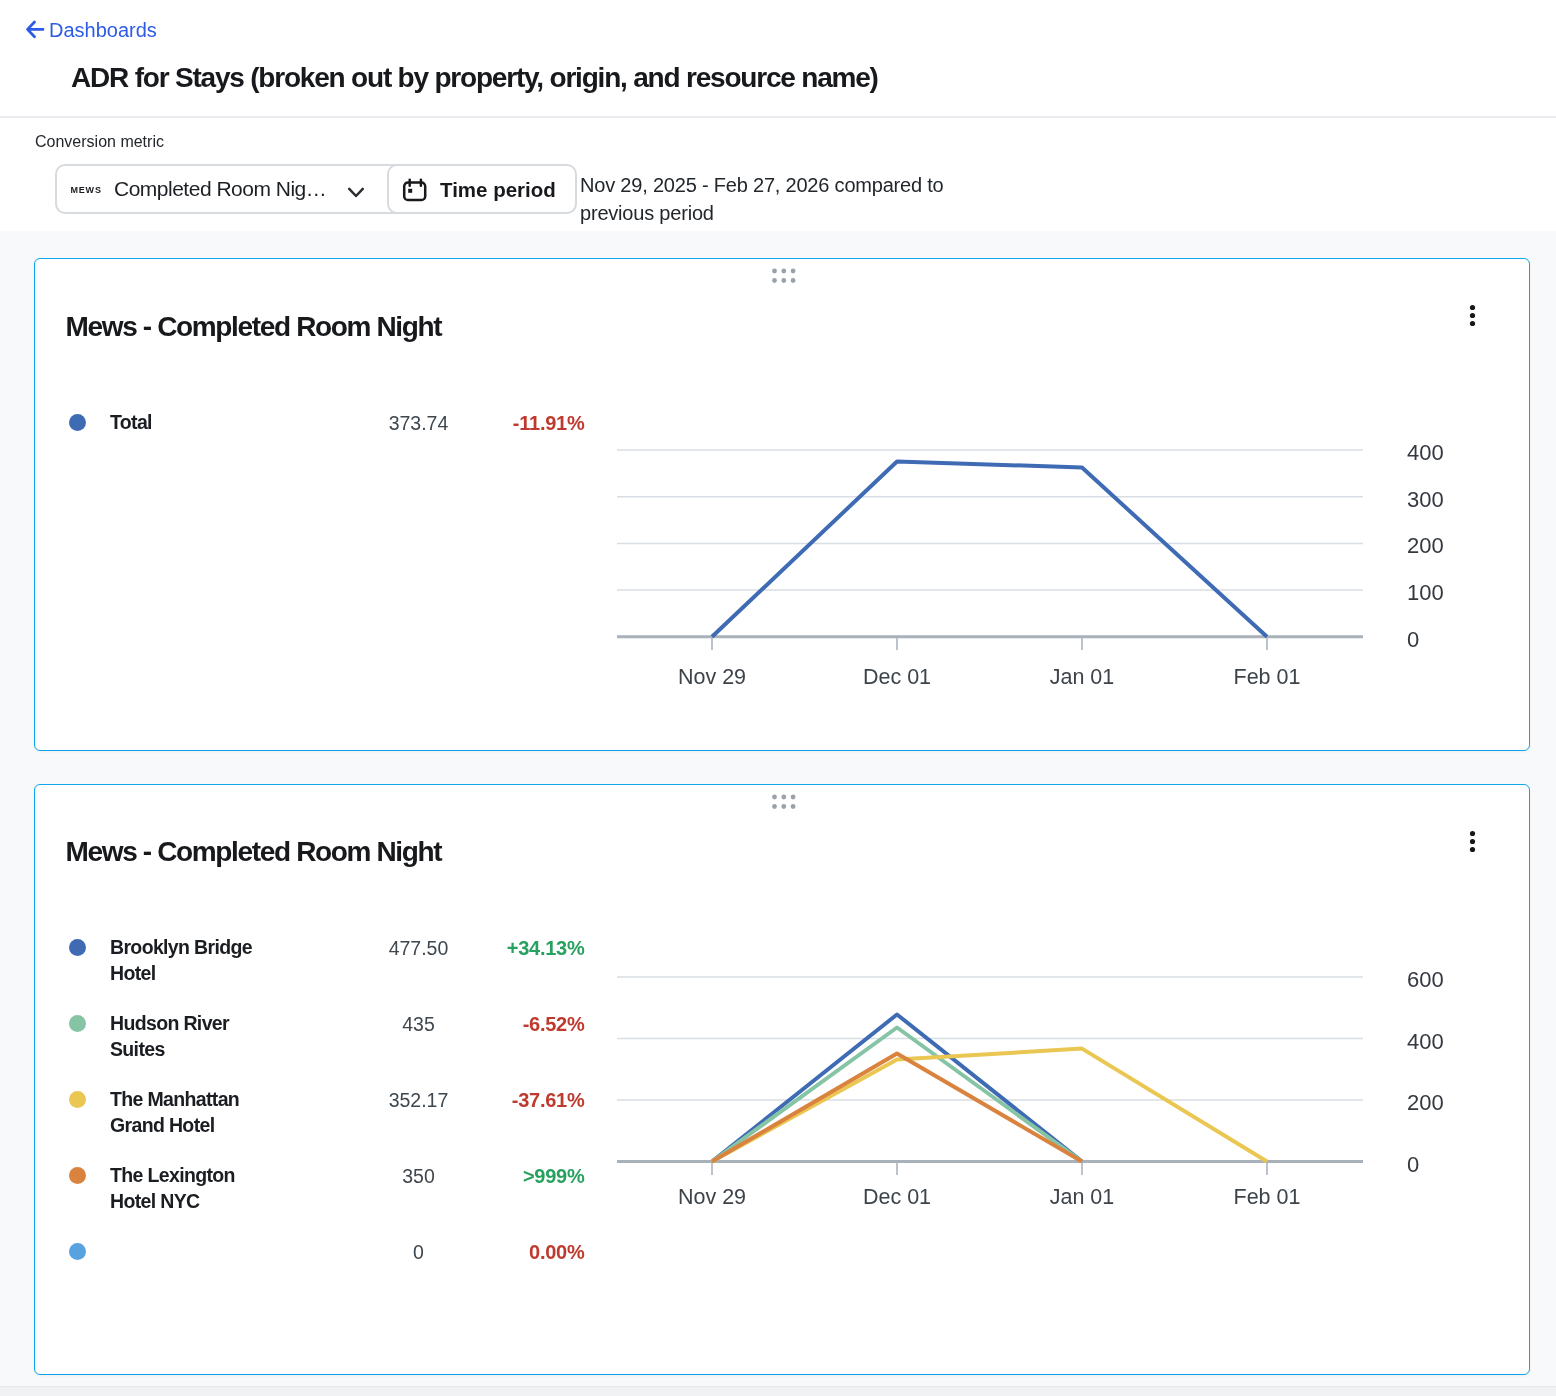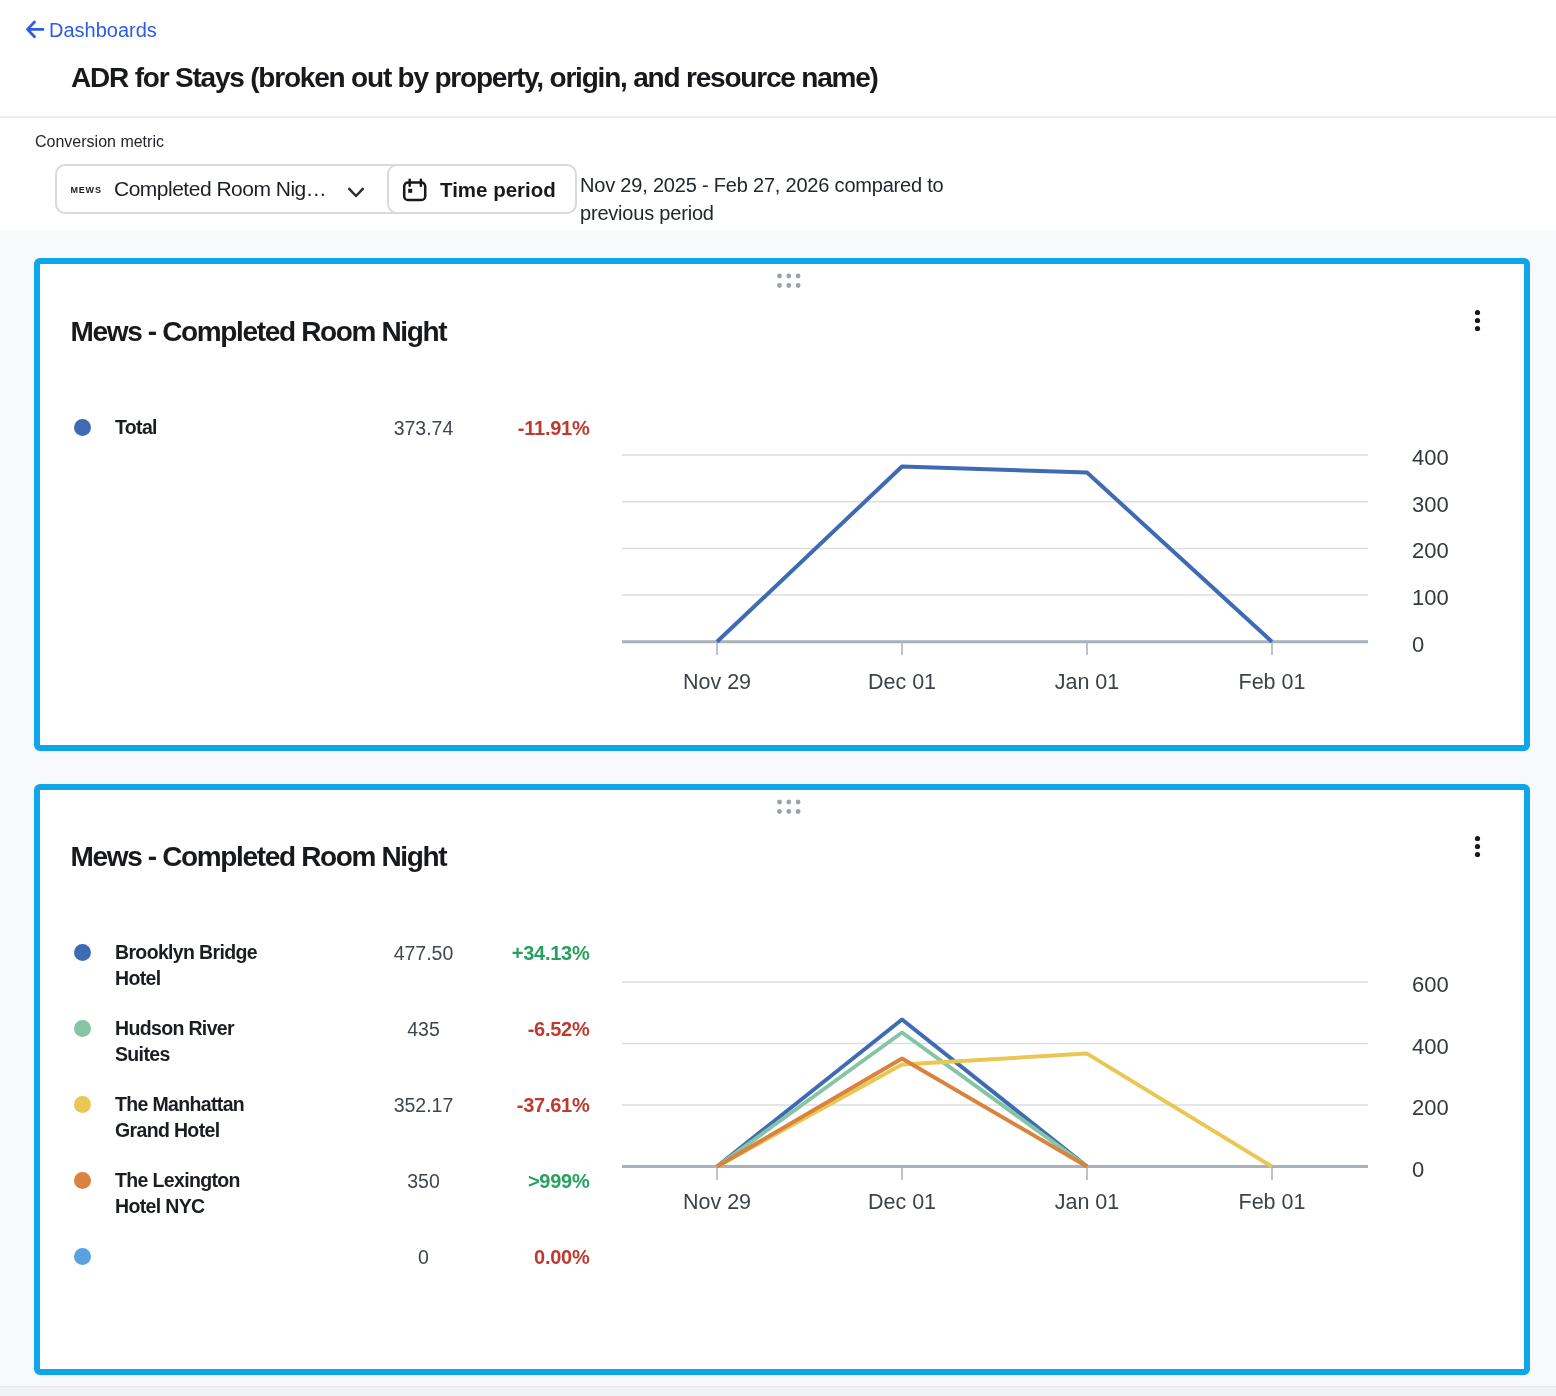--- a/index.html
+++ b/index.html
@@ -12,21 +12,21 @@
   .backlink { position:absolute; left:49px; top:19.5px; font-size:20px; line-height:20px; color:#2e5be5; }
   .h1 { position:absolute; left:23px; top:64px; font-size:28px; line-height:28px; font-weight:700; color:#17191c; letter-spacing:-1.2px;margin-left:48px; }
   .convlabel { position:absolute; left:35px; top:131px; font-size:16px; line-height:21px; color:#23272b; }
   .btn { position:absolute; top:164px; height:50px; background:#fff; border:2px solid #d7dade; border-radius:10px; }
   .selectbtn { left:35px; width:396px;margin-left:20px; }
   .timebtn { left:360px; width:190px;margin-left:27px; }
   .mews { position:absolute; left:13.5px; top:19.5px; font-size:9px; line-height:9px; font-weight:700; letter-spacing:0.8px; color:#17191c; }
   .selecttext { position:absolute; left:57px; top:11.5px; font-size:21px; line-height:21px; color:#1c2025; letter-spacing:-0.5px; }
   .timetext { position:absolute; left:51px; top:14px; font-size:20.5px; line-height:20.5px; font-weight:700; color:#17191c; }
   .daterange { position:absolute; left:580px; top:164px; font-size:20px; line-height:27.5px; color:#22272c; letter-spacing:-0.2px;margin-top:8px; }
-  .card { position:absolute; left:34px; width:1496px; background:#ffffff; border:6px solid #0ea5e9; border-radius:6px; box-shadow:0 1px 3px rgba(16,24,40,0.05); }
+  .card { position:absolute; left:34px; width:1496px; background:#ffffff; border:1px solid #0ea5e9; border-radius:6px; box-shadow:0 1px 3px rgba(16,24,40,0.05); }
   .card1 { top:258px; height:493px; }
   .card2 { top:784px; height:591px; }
   .cardtitle { position:absolute; left:30.5px; font-size:28px; line-height:28px; font-weight:700; color:#17191c; letter-spacing:-1.35px; }
   .legname { position:absolute; left:75px; font-size:19.5px; line-height:26px; font-weight:700; color:#1a1d21; letter-spacing:-0.65px; }
   .legval { position:absolute; font-size:19.5px; line-height:26px; color:#3f474e; text-align:center; width:120px; }
   .legpct { position:absolute; font-size:20px; line-height:26px; font-weight:700; text-align:right; width:130px; letter-spacing:-0.25px; }
   .red { color:#bf3a2e; }
   .green { color:#27a15f; }
   .dot { position:absolute; width:17px; height:17px; border-radius:50%; }
   svg { position:absolute; left:0; top:0; }

